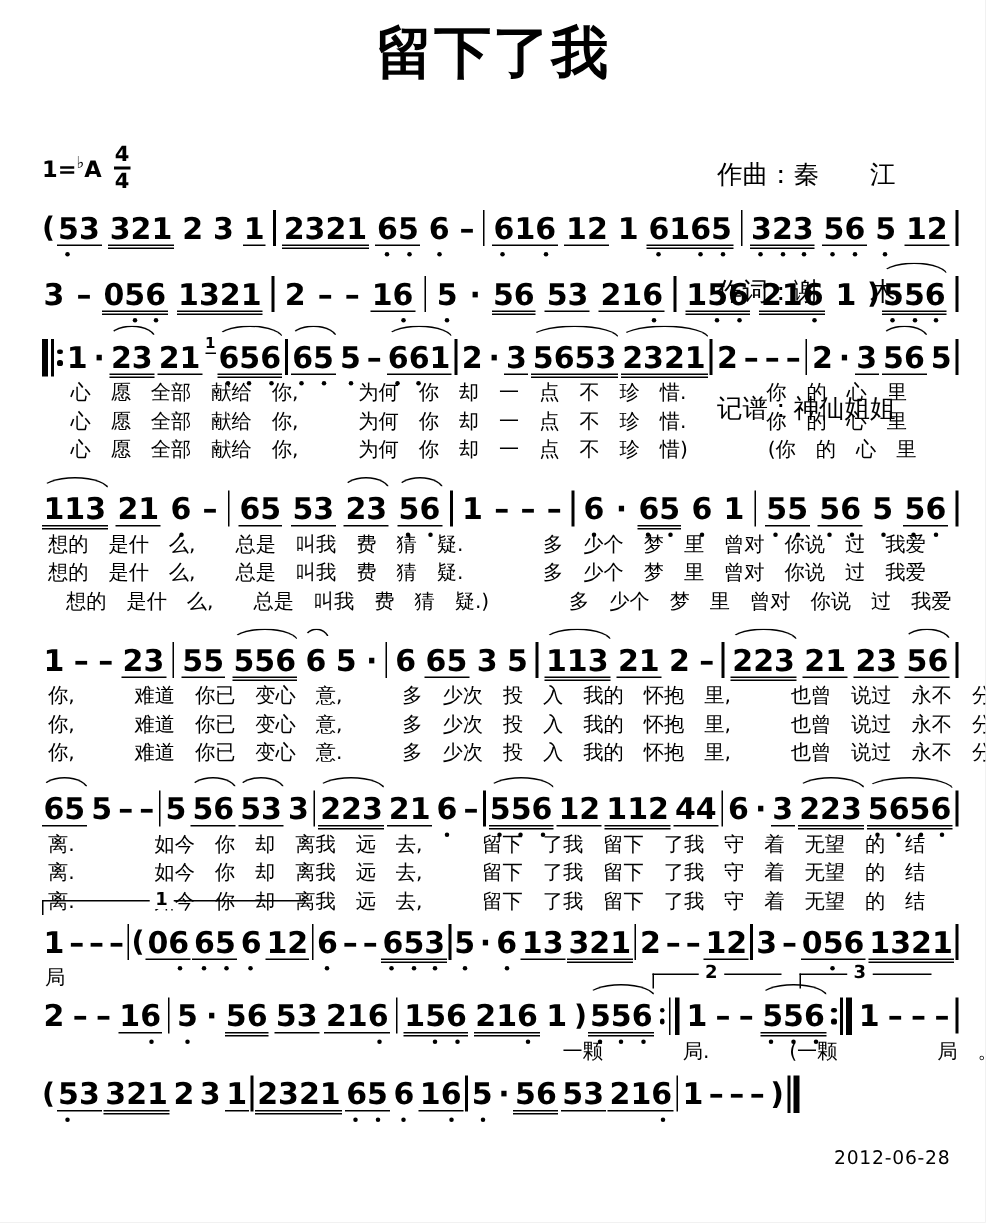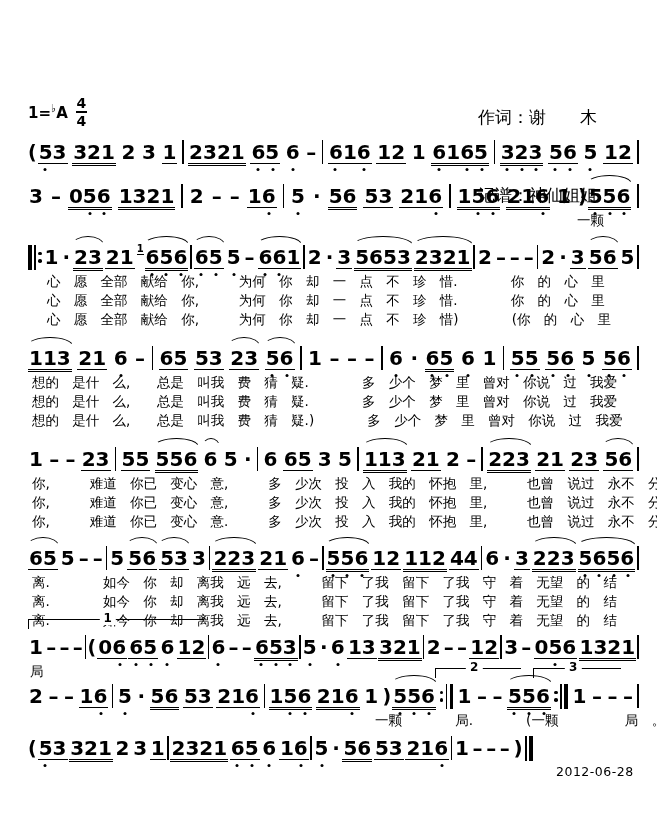--- a/index.html
+++ b/index.html
@@ -41,21 +41,23 @@
   .lyric-line{font-size:13.5px;line-height:19px;white-space:pre;word-spacing:9px;font-weight:normal;}
   .volta{position:absolute;top:-13px;height:9px;border-top:1.2px solid #000;border-left:1.2px solid #000;}
   .vlabel{position:absolute;left:45%;top:-8px;transform:translateX(-50%);background:#fff;
     padding:0 4px;font-size:12px;font-weight:bold;line-height:1.1;}
   .date{position:absolute;left:556px;top:764px;font-size:12.5px;letter-spacing:0.5px;}
 </style>
 </head>
 <body>
 
 <div class="page">
+  <div class="title">留下了我</div>
   <div class="credits">
+    <div>作曲：秦　　江</div>
     <div>作词：谢　　木</div>
     <div>记谱：神仙姐姐</div>
   </div>
   <div class="keysig">
     <span><span>1=</span><span class="flat">♭</span><span>A</span></span>
     <span class="meter">
       <span>4</span>
       <span class="fbar"></span>
       <span>4</span>
     </span>
@@ -173,21 +175,20 @@
           </span>
           <span class="token">
             <span class="chars">1</span>
           </span>
           <span class="token">
             <span class="pre">)</span>
             <span class="chars u2">556<span class="slur"></span><span class="ldot" style="left: 16.6667%;"></span><span class="ldot" style="left: 50%;"></span><span class="ldot" style="left: 83.3333%;"></span></span>
           </span>
           <span class="bar"></span>
         </div>
-        <div class="lyric-line" style="padding-left: 549px;">一颗</div>
       </div>
       <div class="row-block" style="margin-top: 12px;">
         <div class="music-row">
           <span class="rsign">
             <span class="thickbar"></span>
             <span class="thinbar"></span>
             <span class="rdots">
               <i></i>
               <i></i>
             </span>
@@ -338,21 +339,21 @@
           <span class="token">
             <span class="chars">5<span class="ldot" style="left: 50%;"></span></span>
           </span>
           <span class="token">
             <span class="chars u1">56<span class="ldot" style="left: 25%;"></span><span class="ldot" style="left: 75%;"></span></span>
           </span>
           <span class="bar"></span>
         </div>
         <div class="lyric-line" style="padding-left: 4px;">想的 是什 么,  总是 叫我 费 猜 疑.    多 少个 梦 里 曾对 你说 过 我爱</div>
         <div class="lyric-line" style="padding-left: 4px;">想的 是什 么,  总是 叫我 费 猜 疑.    多 少个 梦 里 曾对 你说 过 我爱</div>
-        <div class="lyric-line" style="padding-left: 4px;">想的 是什 么,  总是 叫我 费 猜 疑.)    多 少个 梦 里 曾对 你说 过 我爱</div>
+        <div class="lyric-line" style="padding-left: 4px; margin-left: 12px;">想的 是什 么,  总是 叫我 费 猜 疑.)    多 少个 梦 里 曾对 你说 过 我爱</div>
       </div>
       <div class="row-block" style="margin-top: 14px;">
         <div class="music-row">
           <span class="token">
             <span class="chars">1</span>
           </span>
           <span class="token">
             <span class="chars">–</span>
           </span>
           <span class="token">

